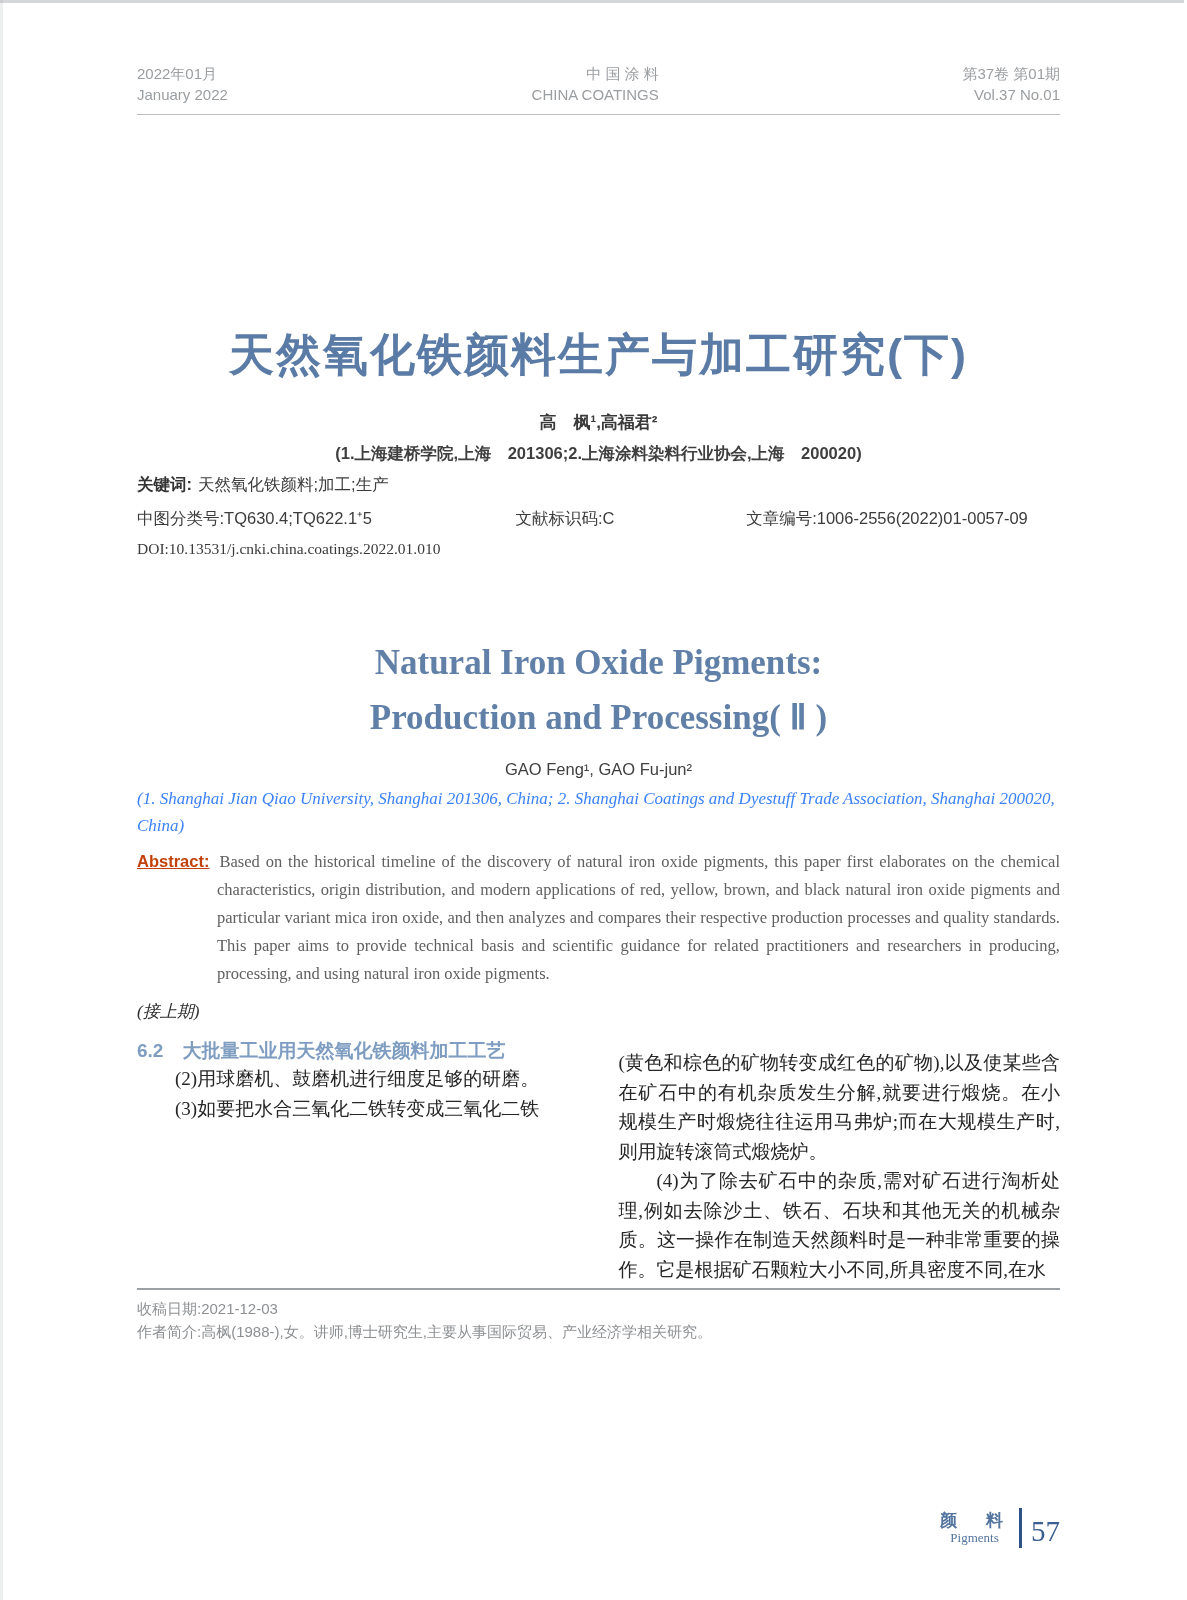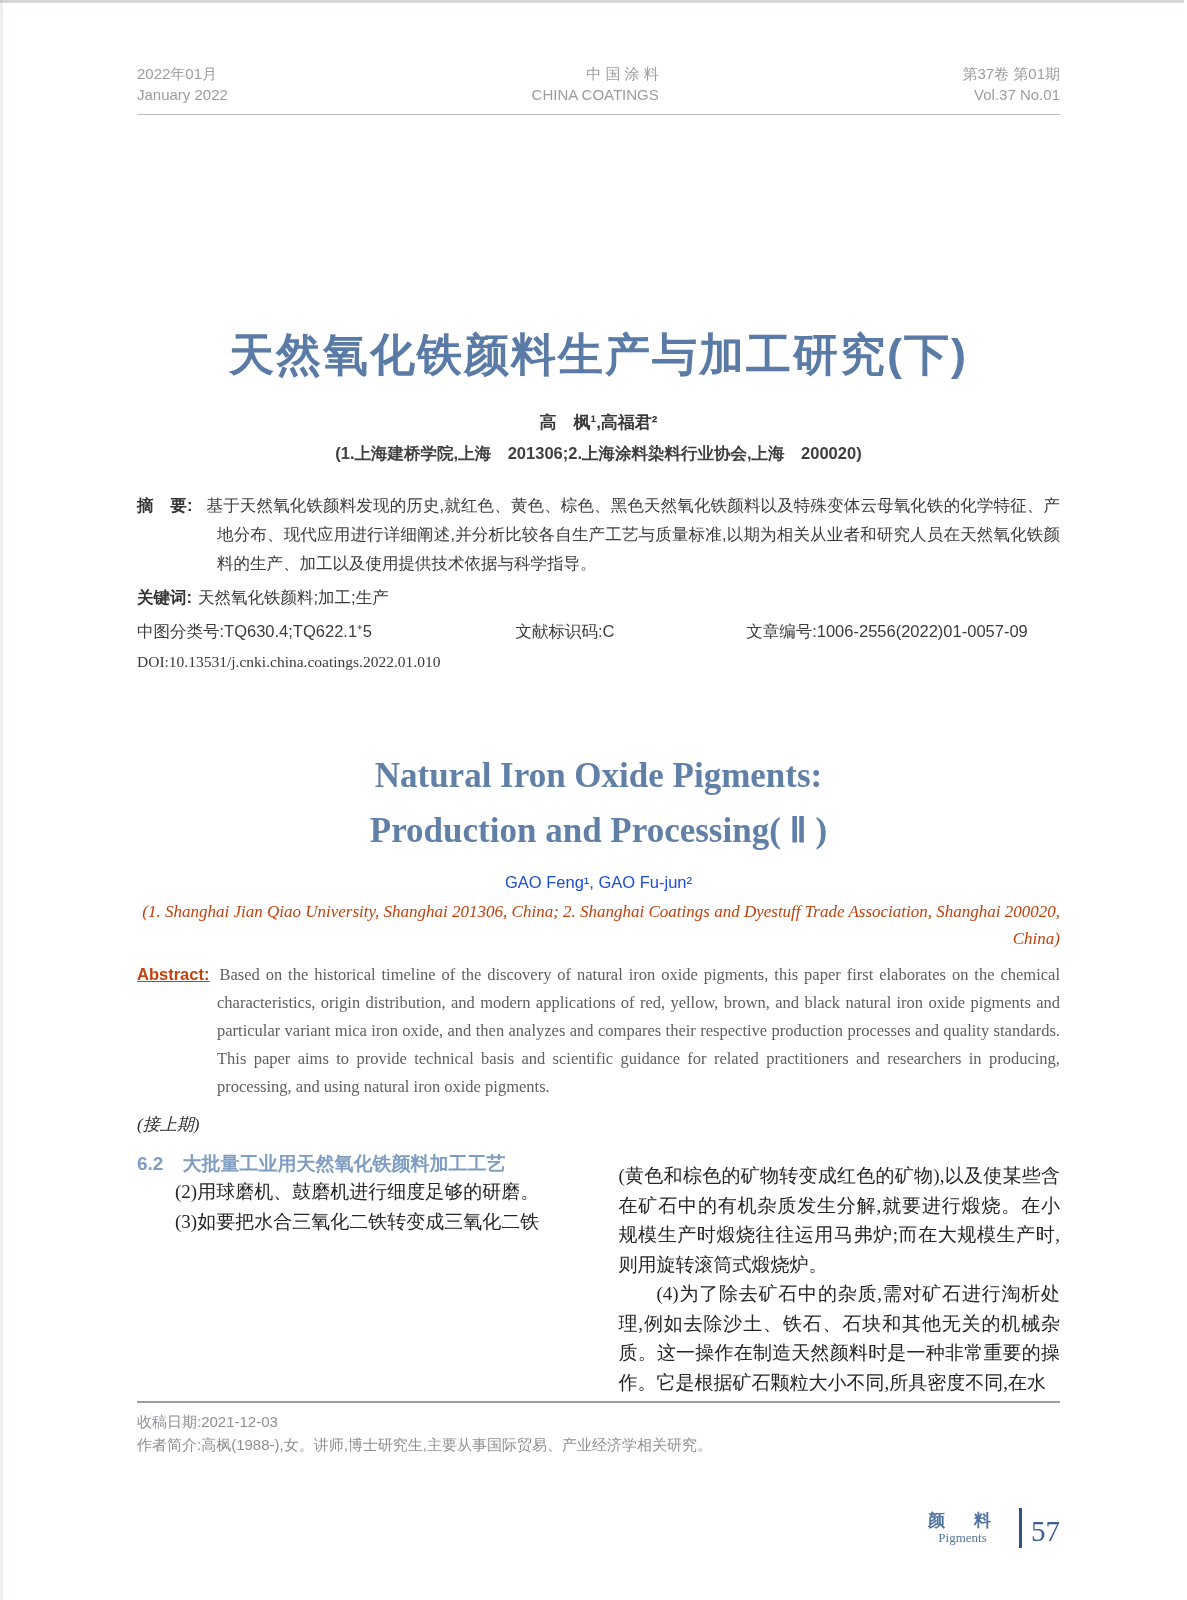--- a/index.html
+++ b/index.html
@@ -42,25 +42,25 @@
     margin-top:5px;display:grid;grid-template-columns:41% 25% 34%;
     font-size:16.5px;line-height:29px;color:#3c3c3c;font-weight:500;
   }
   .doi-line{margin-top:4px;font-family:"Liberation Serif", serif;font-size:15.5px;color:#3a3a3a;line-height:24px;}
   
   .en-title{
     margin-top:74px;text-align:center;
     font-family:"Liberation Serif", serif;font-weight:bold;
     font-size:35px;line-height:55px;color:#6180a8;
   }
-  .en-authors{margin-top:13px;text-align:center;font-size:16.5px;color:#1d4ed8;line-height:23px;}
+  .en-authors{margin-top:13px;text-align:center;font-size:16.5px;color:#404040;line-height:23px;}
   .en-affil{
-    margin-top:4px;text-align:right;
+    margin-top:4px;text-align:left;
     font-family:"Liberation Serif", serif;font-style:italic;
-    font-size:17px;color:#c2410c;line-height:27px;
+    font-size:17px;color:#3b82f6;line-height:27px;
   }
   .hang-en{
     margin-top:8px;font-family:"Liberation Serif", serif;
     font-size:16.5px;line-height:28px;color:#5f5f5f;
     text-align:justify;padding-left:80px;text-indent:-80px;
   }
   .hang-en .lbl{font-family:"Liberation Sans", sans-serif;font-weight:bold;color:#c2410c;padding-right:10px;text-decoration:underline;}
   .kw-en{margin-top:3px;font-family:"Liberation Serif", serif;font-size:16.5px;line-height:28px;color:#5f5f5f;}
   .kw-en .lbl{font-family:"Liberation Sans", sans-serif;font-weight:bold;color:#373737;padding-right:6px;}
   
@@ -80,21 +80,21 @@
   
   .footnote{
     border-top:2px solid #9aa0a4;margin-top:4px;padding-top:7px;
     font-size:15px;color:#8d9093;line-height:23px;
   }
   
   .pgfooter{
     position:absolute;right:124px;bottom:52px;
     display:flex;align-items:center;
   }
-  .sec-tag{text-align:center;padding-right:22px;}
+  .sec-tag{text-align:center;padding-right:10px;}
   .sec-tag .cn{font-size:17px;font-weight:bold;color:#53749e;letter-spacing:6px;line-height:19px;}
   .sec-tag .en{font-family:"Liberation Serif", serif;font-size:13px;color:#53749e;line-height:15px;}
   .vbar{width:3px;height:40px;background:#2f5386;}
   .pgnum{font-family:"Liberation Serif", serif;font-size:29px;color:#3a5f90;padding-left:9px;padding-top:8px;}
 </style>
 </head>
 <body>
 
 <div class="page">
 
@@ -110,21 +110,20 @@
     <div class="col c-right">
       <div>第37卷 第01期</div>
       <div>Vol.37 No.01</div>
     </div>
   </div>
 
   <div class="cn-title">天然氧化铁颜料生产与加工研究(下)</div>
   <div class="cn-authors">高　枫¹,高福君²</div>
   <div class="cn-affil">(1.上海建桥学院,上海　201306;2.上海涂料染料行业协会,上海　200020)</div>
 
-  <div class="hang-cn"><span class="lbl">摘　要:</span><span>基于天然氧化铁颜料发现的历史,就红色、黄色、棕色、黑色天然氧化铁颜料以及特殊变体云母氧化铁的化学特征、产地分布、现代应用进行详细阐述,并分析比较各自生产工艺与质量标准,以期为相关从业者和研究人员在天然氧化铁颜料的生产、加工以及使用提供技术依据与科学指导。</span></div>
 
   <div class="kw-line"><span class="lbl">关键词:</span><span>天然氧化铁颜料;加工;生产</span></div>
 
   <div class="clc-row">
     <span>中图分类号:TQ630.4;TQ622.1⁺5</span>
     <span>文献标识码:C</span>
     <span>文章编号:1006-2556(2022)01-0057-09</span>
   </div>
 
   <div class="doi-line">DOI:10.13531/j.cnki.china.coatings.2022.01.010</div>

